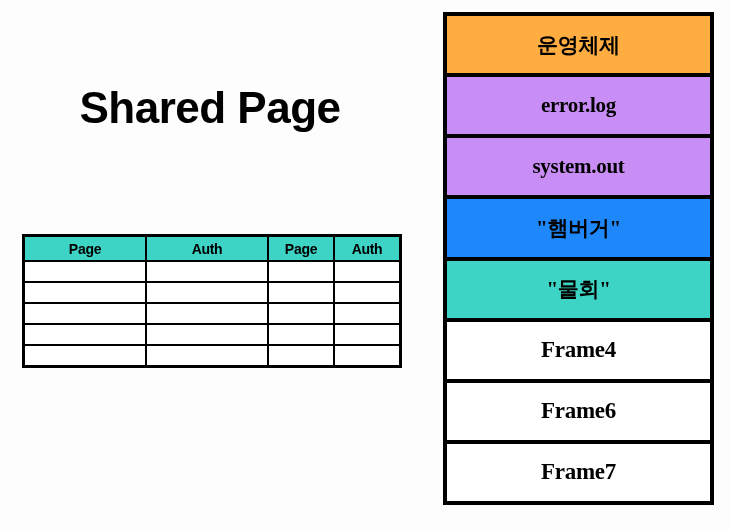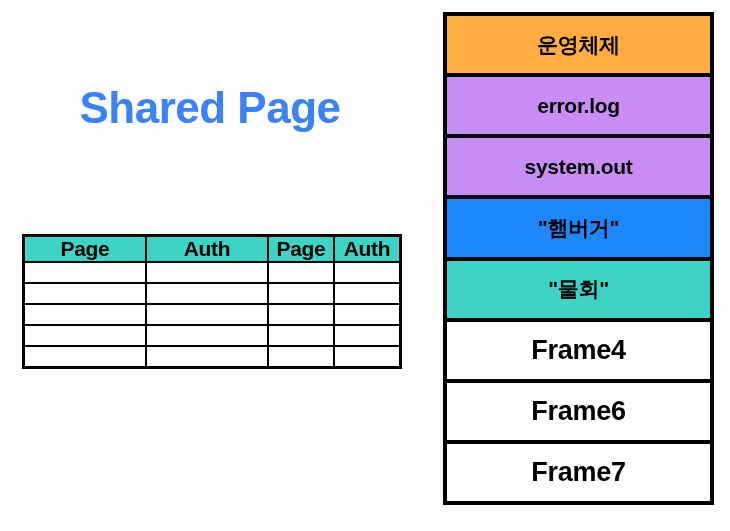--- a/index.html
+++ b/index.html
@@ -27,21 +27,21 @@
 
   #page-title {
     position: absolute;
     left: 0;
     top: 86px;
     width: 420px;
     text-align: center;
     font-size: 44px;
     font-weight: 700;
     letter-spacing: -0.5px;
-    color: #3b82f6;
+    color: #000000;
     line-height: 1;
     white-space: nowrap;
   }
 
   
   #page-table {
     position: absolute;
     left: 22px;
     top: 234px;
     width: 368px;
@@ -52,21 +52,21 @@
   }
   #page-table th,
   #page-table td {
     border: 2px solid #000;
     padding: 0;
     margin: 0;
   }
   #page-table th {
     background: #3dd3c5;
     height: 23px;
-    font-size: 21px;
+    font-size: 14px;
     font-weight: 700;
     text-align: center;
     color: #000;
     letter-spacing: -0.3px;
   }
   #page-table td {
     background: #ffffff;
     height: 19px;
   }
   .col-page  { width: 120px; }
@@ -79,20 +79,21 @@
     position: absolute;
     left: 443px;
     top: 12px;
     width: 271px;
     height: 493px;
     border: 4px solid #000;
     box-sizing: border-box;
     display: flex;
     flex-direction: column;
     background: #a3a3a3;
+    font-family: Liberation Serif, serif;
   }
   .mem-row {
     flex: 1 1 0;
     display: flex;
     align-items: center;
     justify-content: center;
     border-bottom: 4px solid #000;
     box-sizing: border-box;
     font-size: 21px;
     font-weight: 700;
@@ -101,21 +102,21 @@
     text-align: center;
     overflow: hidden;
   }
   .mem-row:last-child {
     border-bottom: none;
   }
   .mem-row.os      { background: #ffac41; }
   .mem-row.purple  { background: #c98ef5; }
   .mem-row.blue    { background: #1e88fa; }
   .mem-row.teal    { background: #3dd3c5; }
-  .mem-row.plain   { background: #ffffff; font-size: 27px; font-weight: 700; }
+  .mem-row.plain   { background: #ffffff; font-size: 23px; font-weight: 700; }
 </style>
 </head>
 <body>
 
 <div id="left-panel">
 
   <div id="page-title">Shared Page</div>
 
   <table id="page-table">
     <thead>

